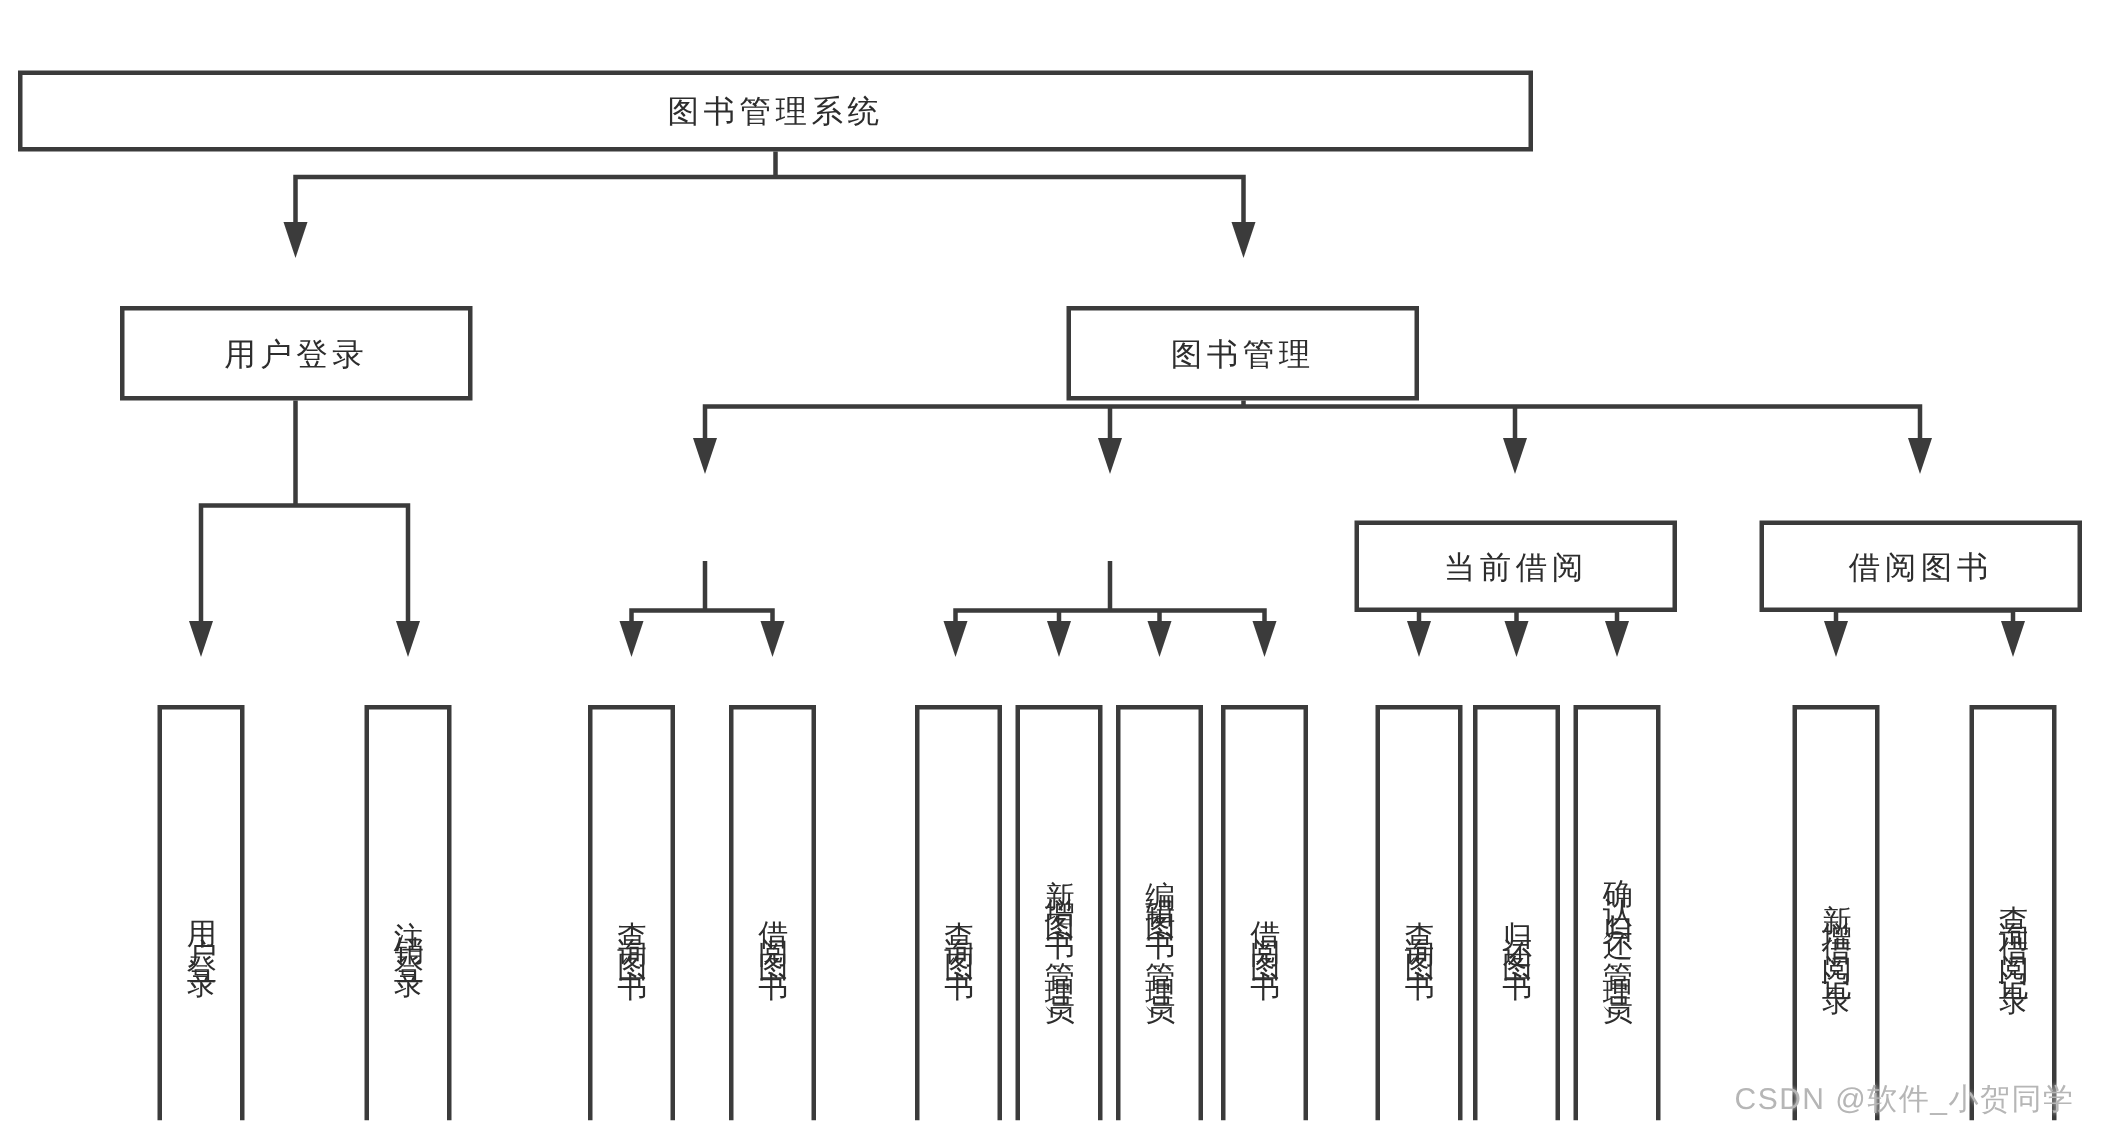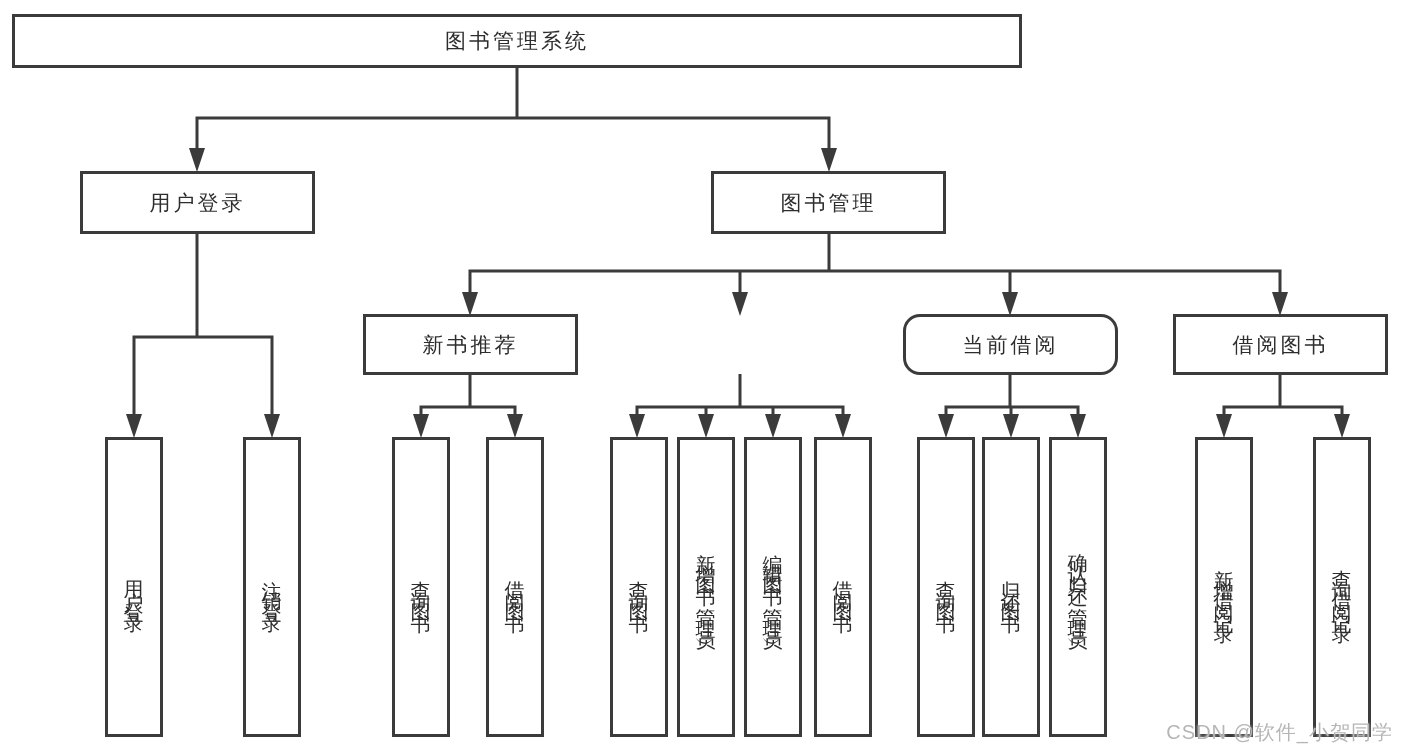--- a/index.html
+++ b/index.html
@@ -6,31 +6,31 @@
   .stage {
     position:relative; width:1405px; height:747px; background:#ffffff;
     font-family:"Liberation Sans", sans-serif; color:#2d2d2d; overflow:hidden;
   }
   .connectors { position:absolute; left:0; top:0; }
   .connectors path { stroke:#3b3b3b; stroke-width:3; fill:none; }
   .connectors polygon { fill:#3b3b3b; }
   .box {
     position:absolute; box-sizing:border-box;
     border:3px solid #3b3b3b; background:#ffffff;
-    display:flex; align-items:center; justify-content:center;
+    display:flex; align-items:center; justify-content:center;margin-top:33px;
   }
   .hbox { font-size:21px; letter-spacing:3px; white-space:nowrap; }
   .root-box { font-size:21px; }
   .vbox {
     top:437px; width:58px; height:300px;
     writing-mode:vertical-rl; letter-spacing:11px;
     font-size:20px; line-height:1.1;
   }
   .watermark {
-    position:absolute; right:12px; bottom:1px; z-index:5;
+    position:absolute; right:22px; bottom:1px; z-index:5;
     font-size:20px; color:#b6b6b6; letter-spacing:1px; white-space:nowrap;
     text-shadow:0 0 3px rgba(255,255,255,0.9);
   }
 </style>
 </head>
 <body>
 
 <div class="stage">
 
   <svg class="connectors" width="1405" height="747" viewBox="0 0 1405 747">
@@ -62,22 +62,21 @@
       <polygon points="1216,414 1232,414 1224,438"></polygon>
       <polygon points="1334,414 1350,414 1342,438"></polygon>
     </g>
   </svg>
 
   <div class="box hbox root-box" style="left:12px; top:14px; width:1010px; height:54px;">图书管理系统</div>
 
   <div class="box hbox" style="left:80px; top:171px; width:235px; height:63px;">用户登录</div>
   <div class="box hbox" style="left:711px; top:171px; width:235px; height:63px;">图书管理</div>
 
-  <div class="box hbox" style="left:363px; top:314px; width:215px; height:61px;">新书推荐</div>
-  <div class="box hbox" style="left:903px; top:314px; width:215px; height:61px;border-radius:17px;">当前借阅</div>
+  <div class="box hbox" style="left:903px; top:314px; width:215px; height:61px;">当前借阅</div>
   <div class="box hbox" style="left:1173px; top:314px; width:215px; height:61px;">借阅图书</div>
 
   <div class="box vbox" style="left:105px;">用户登录</div>
   <div class="box vbox" style="left:243px;">注销登录</div>
 
   <div class="box vbox" style="left:392px;">查询图书</div>
   <div class="box vbox" style="left:486px;">借阅图书</div>
 
   <div class="box vbox" style="left:610px;">查询图书</div>
   <div class="box vbox" style="left:677px;">新增图书（管理员）</div>

